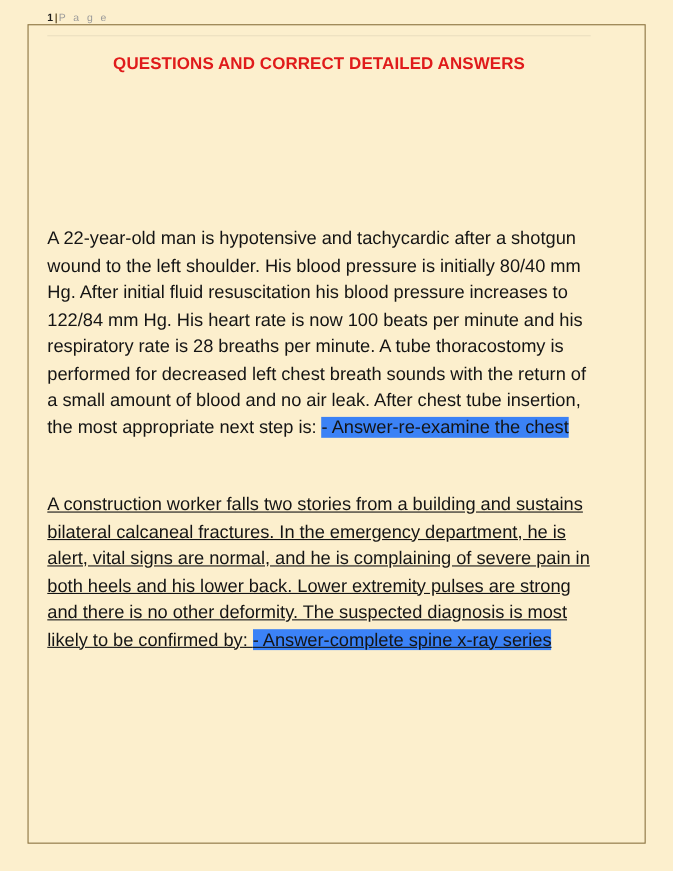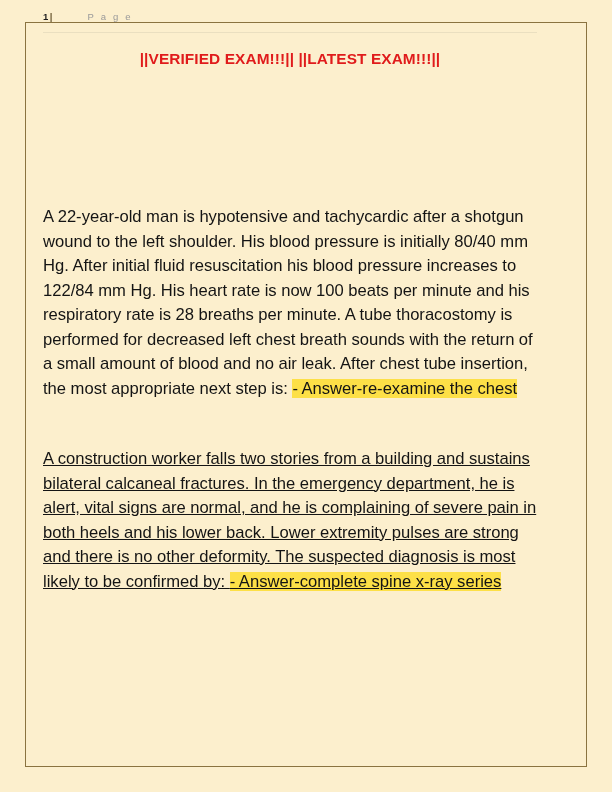--- a/index.html
+++ b/index.html
@@ -58,21 +58,20 @@
     letter-spacing: 0.5px;
   }
   .hdr-pipe {
     font-weight: bold;
     color: #6b5a33;
     padding: 0 1px;
   }
   .hdr-page {
     letter-spacing: 2.2px;
     color: #9a9a9a;
-    margin-left: 34px;
   }
   .header-rule {
     position: absolute;
     left: 43px;
     top: 32px;
     width: 494px;
     height: 1px;
     background: #eadfc0;
   }
 
@@ -106,42 +105,42 @@
     line-height: 24.5px;
     text-align: left;
     margin: 0;
     word-spacing: -0.1px;
   }
   .para + .para {
     margin-top: 46px;
     text-decoration: underline;
   }
   .hl {
-    background: #fde047;
+    background: #3b82f6;
     color: #141414;
     box-decoration-break: clone;
     -webkit-box-decoration-break: clone;
   }
 </style>
 </head>
 <body>
 
 <div class="page-border"></div>
 
 <div class="page-inner"></div>
 
 <div class="header">
   <div class="header-line">
     <span class="hdr-num">1</span><span class="hdr-pipe">|</span><span class="hdr-page">P a g e</span>
   </div>
 </div>
 <div class="header-rule"></div>
 
 <div class="title-block">
-  <div class="title-line">||VERIFIED EXAM!!!|| ||LATEST EXAM!!!||</div>
+  <div class="title-line">QUESTIONS AND CORRECT DETAILED ANSWERS</div>
 </div>
 
 <div class="body-block">
 
   <p class="para"><span>A 22-year-old man is hypotensive and tachycardic after a shotgun wound to the left shoulder. His blood pressure is initially 80/40 mm Hg. After initial fluid resuscitation his blood pressure increases to 122/84 mm Hg. His heart rate is now 100 beats per minute and his respiratory rate is 28 breaths per minute. A tube thoracostomy is performed for decreased left chest breath sounds with the return of a small amount of blood and no air leak. After chest tube insertion, the most appropriate next step is: </span><span class="hl">- Answer-re-examine the chest</span></p>
 
   <p class="para"><span>A construction worker falls two stories from a building and sustains bilateral calcaneal fractures. In the emergency department, he is alert, vital signs are normal, and he is complaining of severe pain in both heels and his lower back. Lower extremity pulses are strong and there is no other deformity. The suspected diagnosis is most likely to be confirmed by: </span><span class="hl">- Answer-complete spine x-ray series</span></p>
 
 </div>
 

